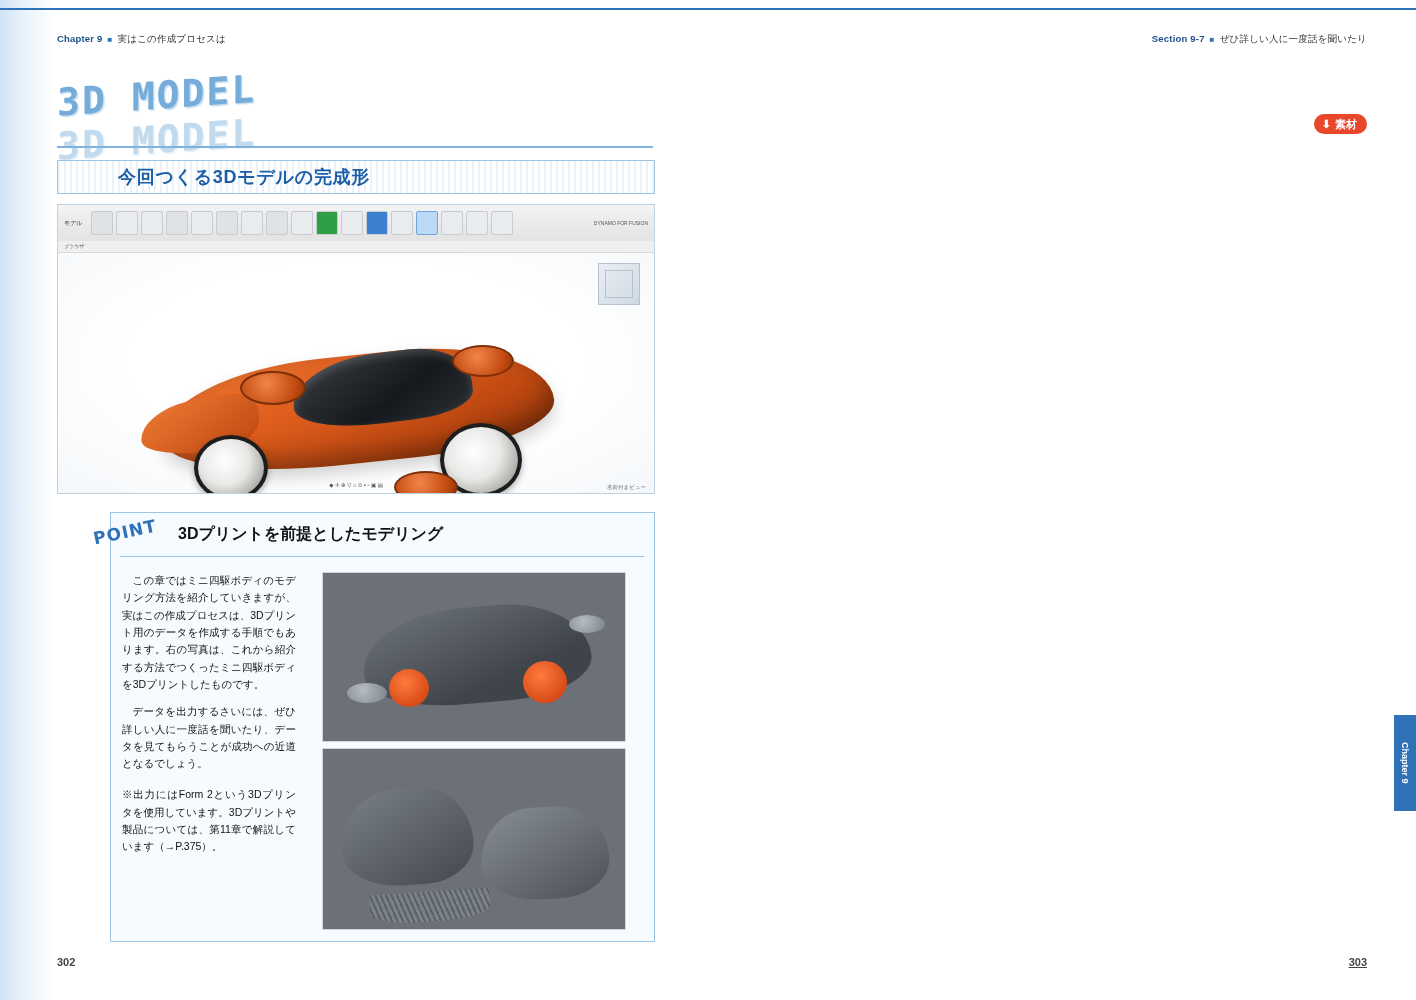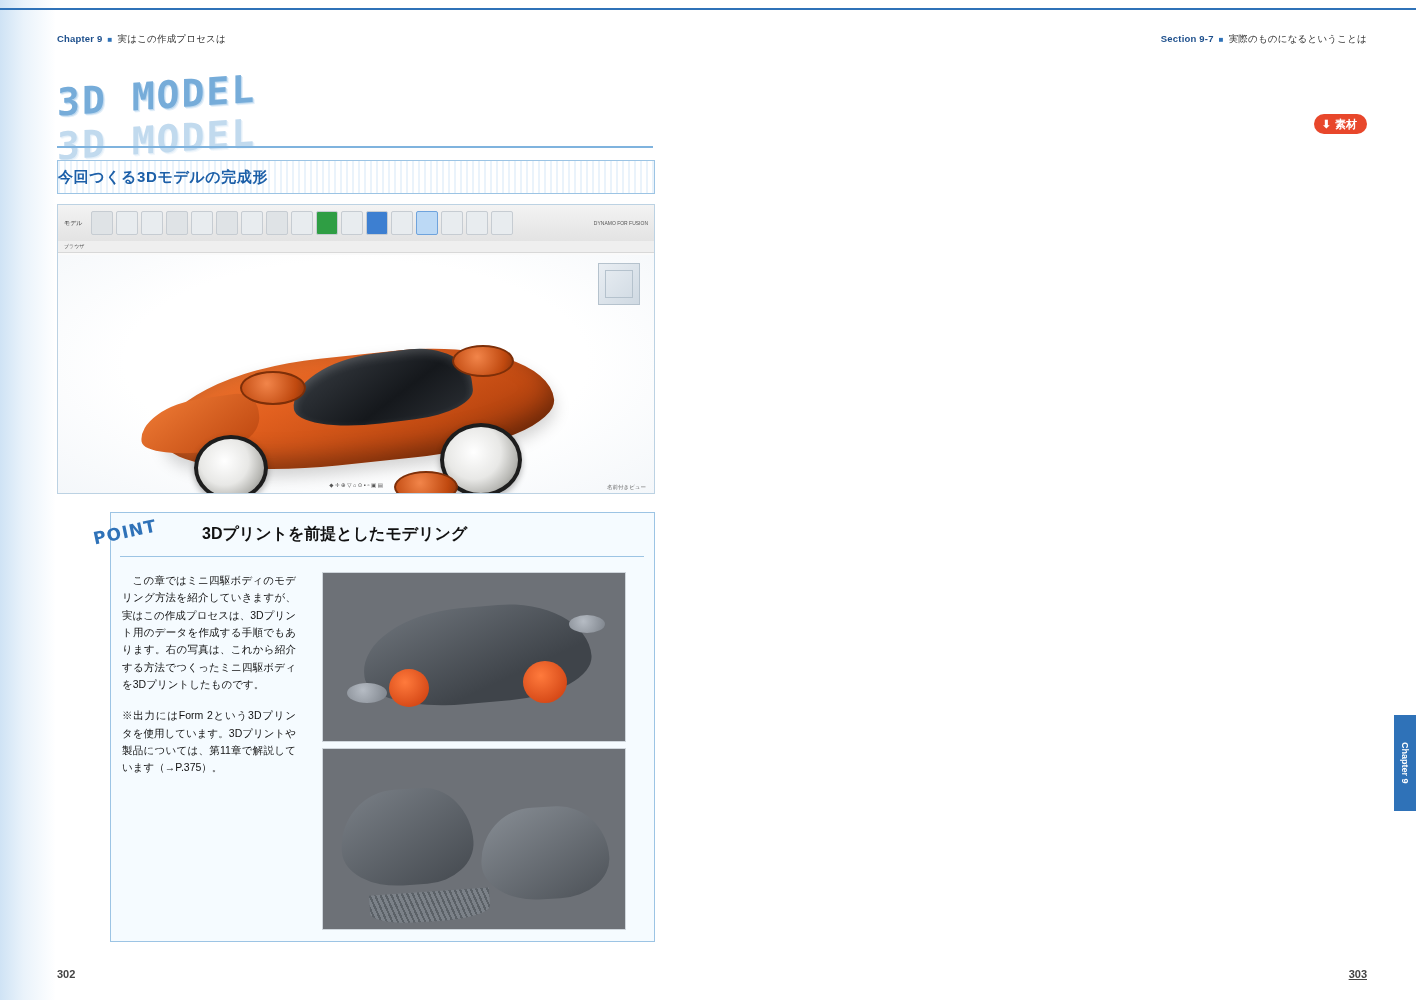--- a/index.html
+++ b/index.html
@@ -25,21 +25,21 @@
   .rule-top.right{background:#2f72b8;}
 
   .runhead{
     position:absolute;top:33px;font-size:9.5px;color:#333;letter-spacing:.02em;white-space:nowrap;
   }
   .runhead .chap{font-weight:bold;color:#1d4f8c;}
   .runhead .mark{color:#2f72b8;margin:0 5px;font-size:8px;}
   .runhead-left{left:57px;}
   .runhead-right{right:49px;text-align:right;}
 
-  .folio{position:absolute;bottom:20px;font-size:11px;color:#444;font-weight:bold;}
+  .folio{position:absolute;bottom:32px;font-size:11px;color:#444;font-weight:bold;}
   .folio-left{left:57px;}
   .folio-right{right:49px;text-decoration:underline;}
 
   
   .logo3d{
     position:absolute;left:57px;top:72px;width:250px;height:62px;
     font-family:"DejaVu Sans Mono", monospace;
     font-size:38px;font-weight:bold;letter-spacing:2px;
     color:#6fa8d8;
     transform:skewY(-4deg);
@@ -49,21 +49,21 @@
   .logo3d .sub{display:block;font-size:38px;}
   .logo-underline{position:absolute;left:57px;top:146px;width:596px;height:2px;background:#7fb3de;}
 
   .sec-title{
     position:absolute;left:57px;top:160px;width:596px;height:32px;
     border:1px solid #9cc4e4;background:#ffffff;
     display:flex;align-items:center;
     background-image:repeating-linear-gradient(90deg,#eaf3fb 0 2px,#ffffff 2px 6px);
   }
   .sec-title span{
-    font-size:15px;font-weight:bold;color:#1c5fa8;letter-spacing:.04em;
+    font-size:18px;font-weight:bold;color:#1c5fa8;margin-left:60px;letter-spacing:.04em;
   }
 
   .screenshot-box{
     position:absolute;left:57px;top:204px;width:596px;height:288px;
     border:1px solid #bcd2e3;background:#fafafa;overflow:hidden;
   }
   .app-toolbar{
     position:absolute;left:0;top:0;right:0;height:36px;
     background:linear-gradient(#f3f3f3,#e3e3e3);border-bottom:1px solid #c8c8c8;
     display:flex;align-items:center;gap:3px;padding:0 6px;
@@ -147,21 +147,21 @@
   .point-box{
     position:absolute;left:110px;top:512px;width:543px;height:428px;
     border:1px solid #9cc4e4;background:#f5fbff;
   }
   .point-badge{
     position:absolute;left:95px;top:522px;width:62px;height:40px;
     font-family:"DejaVu Sans", sans-serif;font-weight:bold;font-size:17px;color:#2f72b8;
     transform:rotate(-12deg);letter-spacing:1px;
   }
   .point-title{
-    position:absolute;left:178px;top:524px;font-size:16px;font-weight:bold;color:#111;margin-left:24px;
+    position:absolute;left:178px;top:524px;font-size:16px;font-weight:bold;color:#111;
   }
   .point-rule{position:absolute;left:120px;top:556px;width:524px;height:1px;background:#9cc4e4;}
   .point-text{
     position:absolute;left:122px;top:572px;width:178px;
     font-size:10.5px;line-height:1.65;color:#111;text-align:justify;
   }
   .point-text p{margin:0 4px 10px 0;text-indent:1em;}
   .point-text p.note{text-indent:0;margin-top:14px;}
   .photo{
     position:absolute;border:1px solid #cfd6dc;overflow:hidden;background:#6d7177;
@@ -279,20 +279,21 @@
       </div>
     </div>
 
     <div class="point-box"></div>
     <div class="point-badge">POINT</div>
     <div class="point-title">3Dプリントを前提としたモデリング</div>
     <div class="point-rule"></div>
 
     <div class="point-text">
       <p>この章ではミニ四駆ボディのモデリング方法を紹介していきますが、実はこの作成プロセスは、3Dプリント用のデータを作成する手順でもあります。右の写真は、これから紹介する方法でつくったミニ四駆ボディを3Dプリントしたものです。</p>
+      <p>データを出力するさいには、ぜひ詳しい人に一度話を聞いたり、データを見てもらうことが成功への近道となるでしょう。</p>
       <p class="note">※出力にはForm 2という3Dプリンタを使用しています。3Dプリントや製品については、第11章で解説しています（→P.375）。</p>
     </div>
 
     <div class="photo photo1">
       <div class="p1-arm"></div>
       <div class="p1-car"></div>
       <div class="p1-wheel p1-w1"></div>
       <div class="p1-wheel p1-w2"></div>
       <div class="p1-d1"></div>
       <div class="p1-d2"></div>
@@ -305,21 +306,21 @@
       <div class="p2-b"></div>
     </div>
 
     <div class="folio folio-left">302</div>
   </div>
 
   <div class="page page-right">
     <div class="rule-top right"></div>
 
     <div class="runhead runhead-right">
-      <span class="chap">Section 9-7</span><span class="mark">■</span><span>実際のものになるということは</span>
+      <span class="chap">Section 9-7</span><span class="mark">■</span><span>ぜひ詳しい人に一度話を聞いたり</span>
     </div>
 
     <div class="material-btn">
       <span>⬇</span>
       <span>素材</span>
     </div>
 
     <div class="tab-side">
       <span>Chapter 9</span>
     </div>

